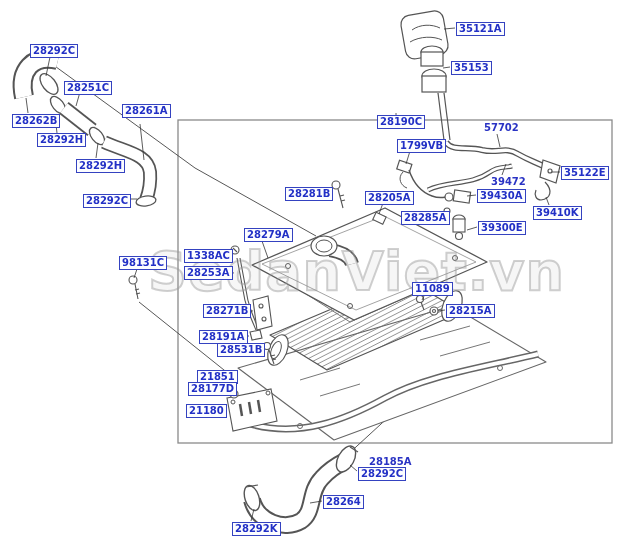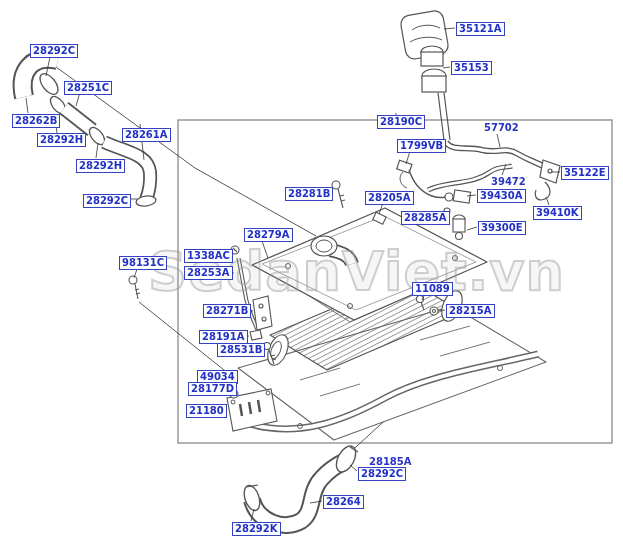--- a/index.html
+++ b/index.html
@@ -226,21 +226,21 @@
       <line x1="251" y1="521" x2="254" y2="509"></line>
     </g>
   </svg>
 
   <div id="watermark">SedanViet.vn</div>
 
   <div class="plabel" style="left:30px;top:44px">28292C</div>
   <div class="plabel" style="left:64px;top:81px">28251C</div>
   <div class="plabel" style="left:12px;top:114px">28262B</div>
   <div class="plabel" style="left:37px;top:133px">28292H</div>
-  <div class="plabel" style="left:122px;top:128px">28261A</div>
+  <div class="plabel" style="left:122px;top:104px">28261A</div>
   <div class="plabel" style="left:76px;top:159px">28292H</div>
   <div class="plabel" style="left:83px;top:194px">28292C</div>
   <div class="plabel" style="left:456px;top:22px">35121A</div>
   <div class="plabel" style="left:451px;top:61px">35153</div>
   <div class="plabel" style="left:377px;top:115px">28190C</div>
   <div class="plabel plain" style="left:482px;top:122px">57702</div>
   <div class="plabel" style="left:397px;top:139px">1799VB</div>
   <div class="plabel" style="left:561px;top:166px">35122E</div>
   <div class="plabel plain" style="left:489px;top:176px">39472</div>
   <div class="plabel" style="left:477px;top:189px">39430A</div>
@@ -249,21 +249,21 @@
   <div class="plabel" style="left:478px;top:221px">39300E</div>
   <div class="plabel" style="left:285px;top:187px">28281B</div>
   <div class="plabel" style="left:365px;top:191px">28205A</div>
   <div class="plabel" style="left:244px;top:228px">28279A</div>
   <div class="plabel" style="left:184px;top:249px">1338AC</div>
   <div class="plabel" style="left:184px;top:266px">28253A</div>
   <div class="plabel" style="left:119px;top:256px">98131C</div>
   <div class="plabel" style="left:203px;top:304px">28271B</div>
   <div class="plabel" style="left:199px;top:330px">28191A</div>
   <div class="plabel" style="left:217px;top:343px">28531B</div>
-  <div class="plabel" style="left:197px;top:370px">49034</div>
+  <div class="plabel" style="left:197px;top:370px">21851</div>
   <div class="plabel" style="left:188px;top:382px">28177D</div>
   <div class="plabel" style="left:186px;top:404px">21180</div>
   <div class="plabel" style="left:412px;top:282px">11089</div>
   <div class="plabel" style="left:446px;top:304px">28215A</div>
   <div class="plabel plain" style="left:367px;top:456px">28185A</div>
   <div class="plabel" style="left:358px;top:467px">28292C</div>
   <div class="plabel" style="left:323px;top:495px">28264</div>
   <div class="plabel" style="left:232px;top:522px">28292K</div>
 
 </div>

